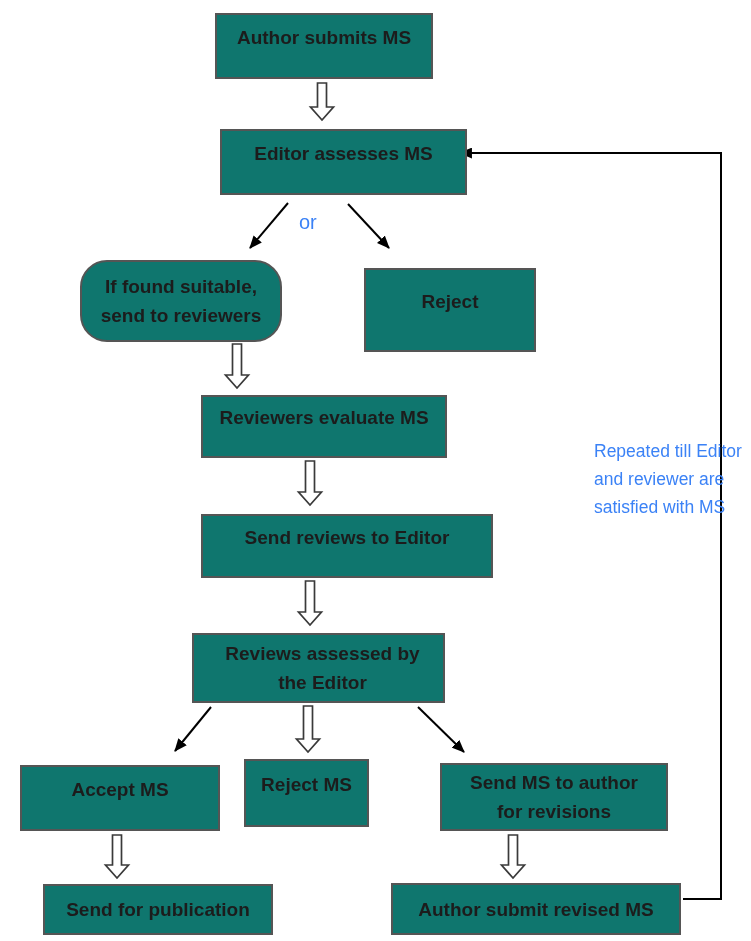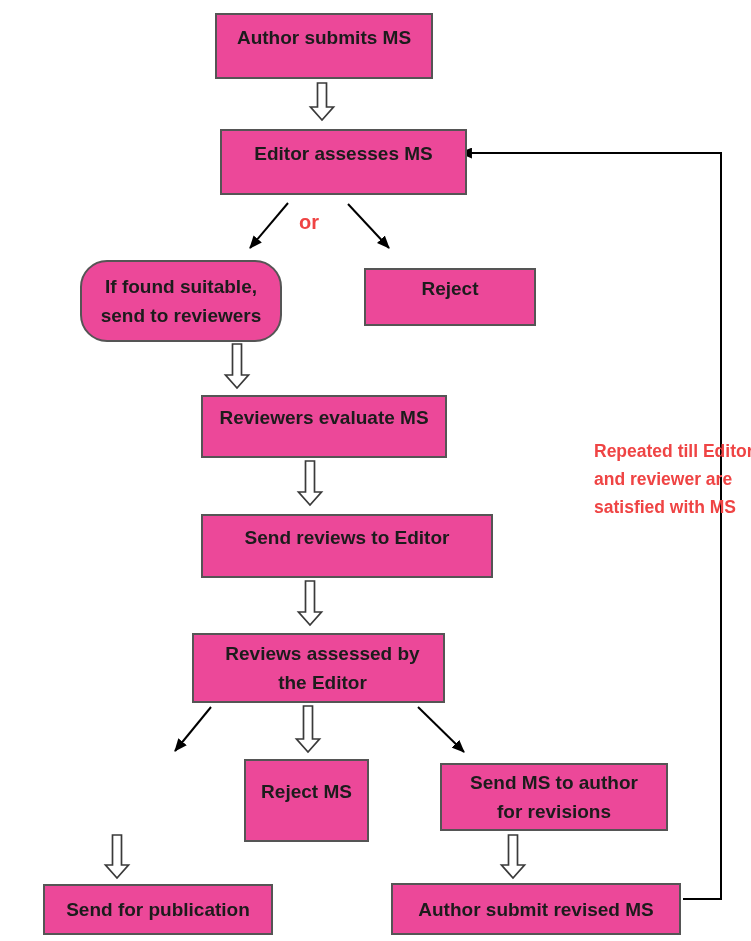--- a/index.html
+++ b/index.html
@@ -8,31 +8,31 @@
     width:751px;height:941px;
     background:#ffffff;
     font-family:"Liberation Sans", sans-serif;
     overflow:hidden;
   }
   #connectors{position:absolute;left:0;top:0;width:751px;height:941px;}
   .node{
     position:absolute;
     box-sizing:border-box;
     border:2px solid #555555;
-    background:#ec4899;
+    background:#0f766e;
     display:flex;align-items:center;justify-content:center;
     text-align:center;
     font-weight:700;font-size:19px;color:#1c1c1c;
     line-height:29px;
     white-space:pre-line;
   }
   .shift-up{padding-bottom:18px;}
   .float-label{
     position:absolute;
-    font-weight:700;color:#ef4444;
+    font-weight:400;color:#3b82f6;
     white-space:pre-line;
   }
   #or-label{font-size:20px;line-height:22px;}
   #loop-note{font-size:17.5px;line-height:28px;text-align:left;}
 </style>
 </head>
 <body>
 
 <div id="canvas">
 
@@ -62,31 +62,32 @@
     </g>
   </svg>
 
   <div class="node shift-up" style="left:215px;top:13px;width:218px;height:66px;">Author submits MS</div>
 
   <div class="node shift-up" style="left:220px;top:129px;width:247px;height:66px;">Editor assesses MS</div>
 
   <div class="node" style="left:80px;top:260px;width:202px;height:82px;border-radius:27px;">If found suitable,
 send to reviewers</div>
 
-  <div class="node shift-up" style="left:364px;top:268px;width:172px;height:58px;">Reject</div>
+  <div class="node shift-up" style="left:364px;top:268px;width:172px;height:84px;">Reject</div>
 
   <div class="node shift-up" style="left:201px;top:395px;width:246px;height:63px;">Reviewers evaluate MS</div>
 
   <div class="node shift-up" style="left:201px;top:514px;width:292px;height:64px;">Send reviews to Editor</div>
 
   <div class="node" style="left:192px;top:633px;width:253px;height:70px;padding-left:8px;">Reviews assessed by
 the Editor</div>
 
+  <div class="node shift-up" style="left:20px;top:765px;width:200px;height:66px;">Accept MS</div>
 
-  <div class="node shift-up" style="left:244px;top:759px;width:125px;height:83px;">Reject MS</div>
+  <div class="node shift-up" style="left:244px;top:759px;width:125px;height:68px;">Reject MS</div>
 
   <div class="node" style="left:392px;top:763px;width:228px;height:68px;margin-left:48px;">Send MS to author
 for revisions</div>
 
   <div class="node" style="left:43px;top:884px;width:230px;height:51px;">Send for publication</div>
 
   <div class="node" style="left:391px;top:883px;width:290px;height:52px;">Author submit revised MS</div>
 
   <div id="or-label" class="float-label" style="left:299px;top:211px;">or</div>
 

